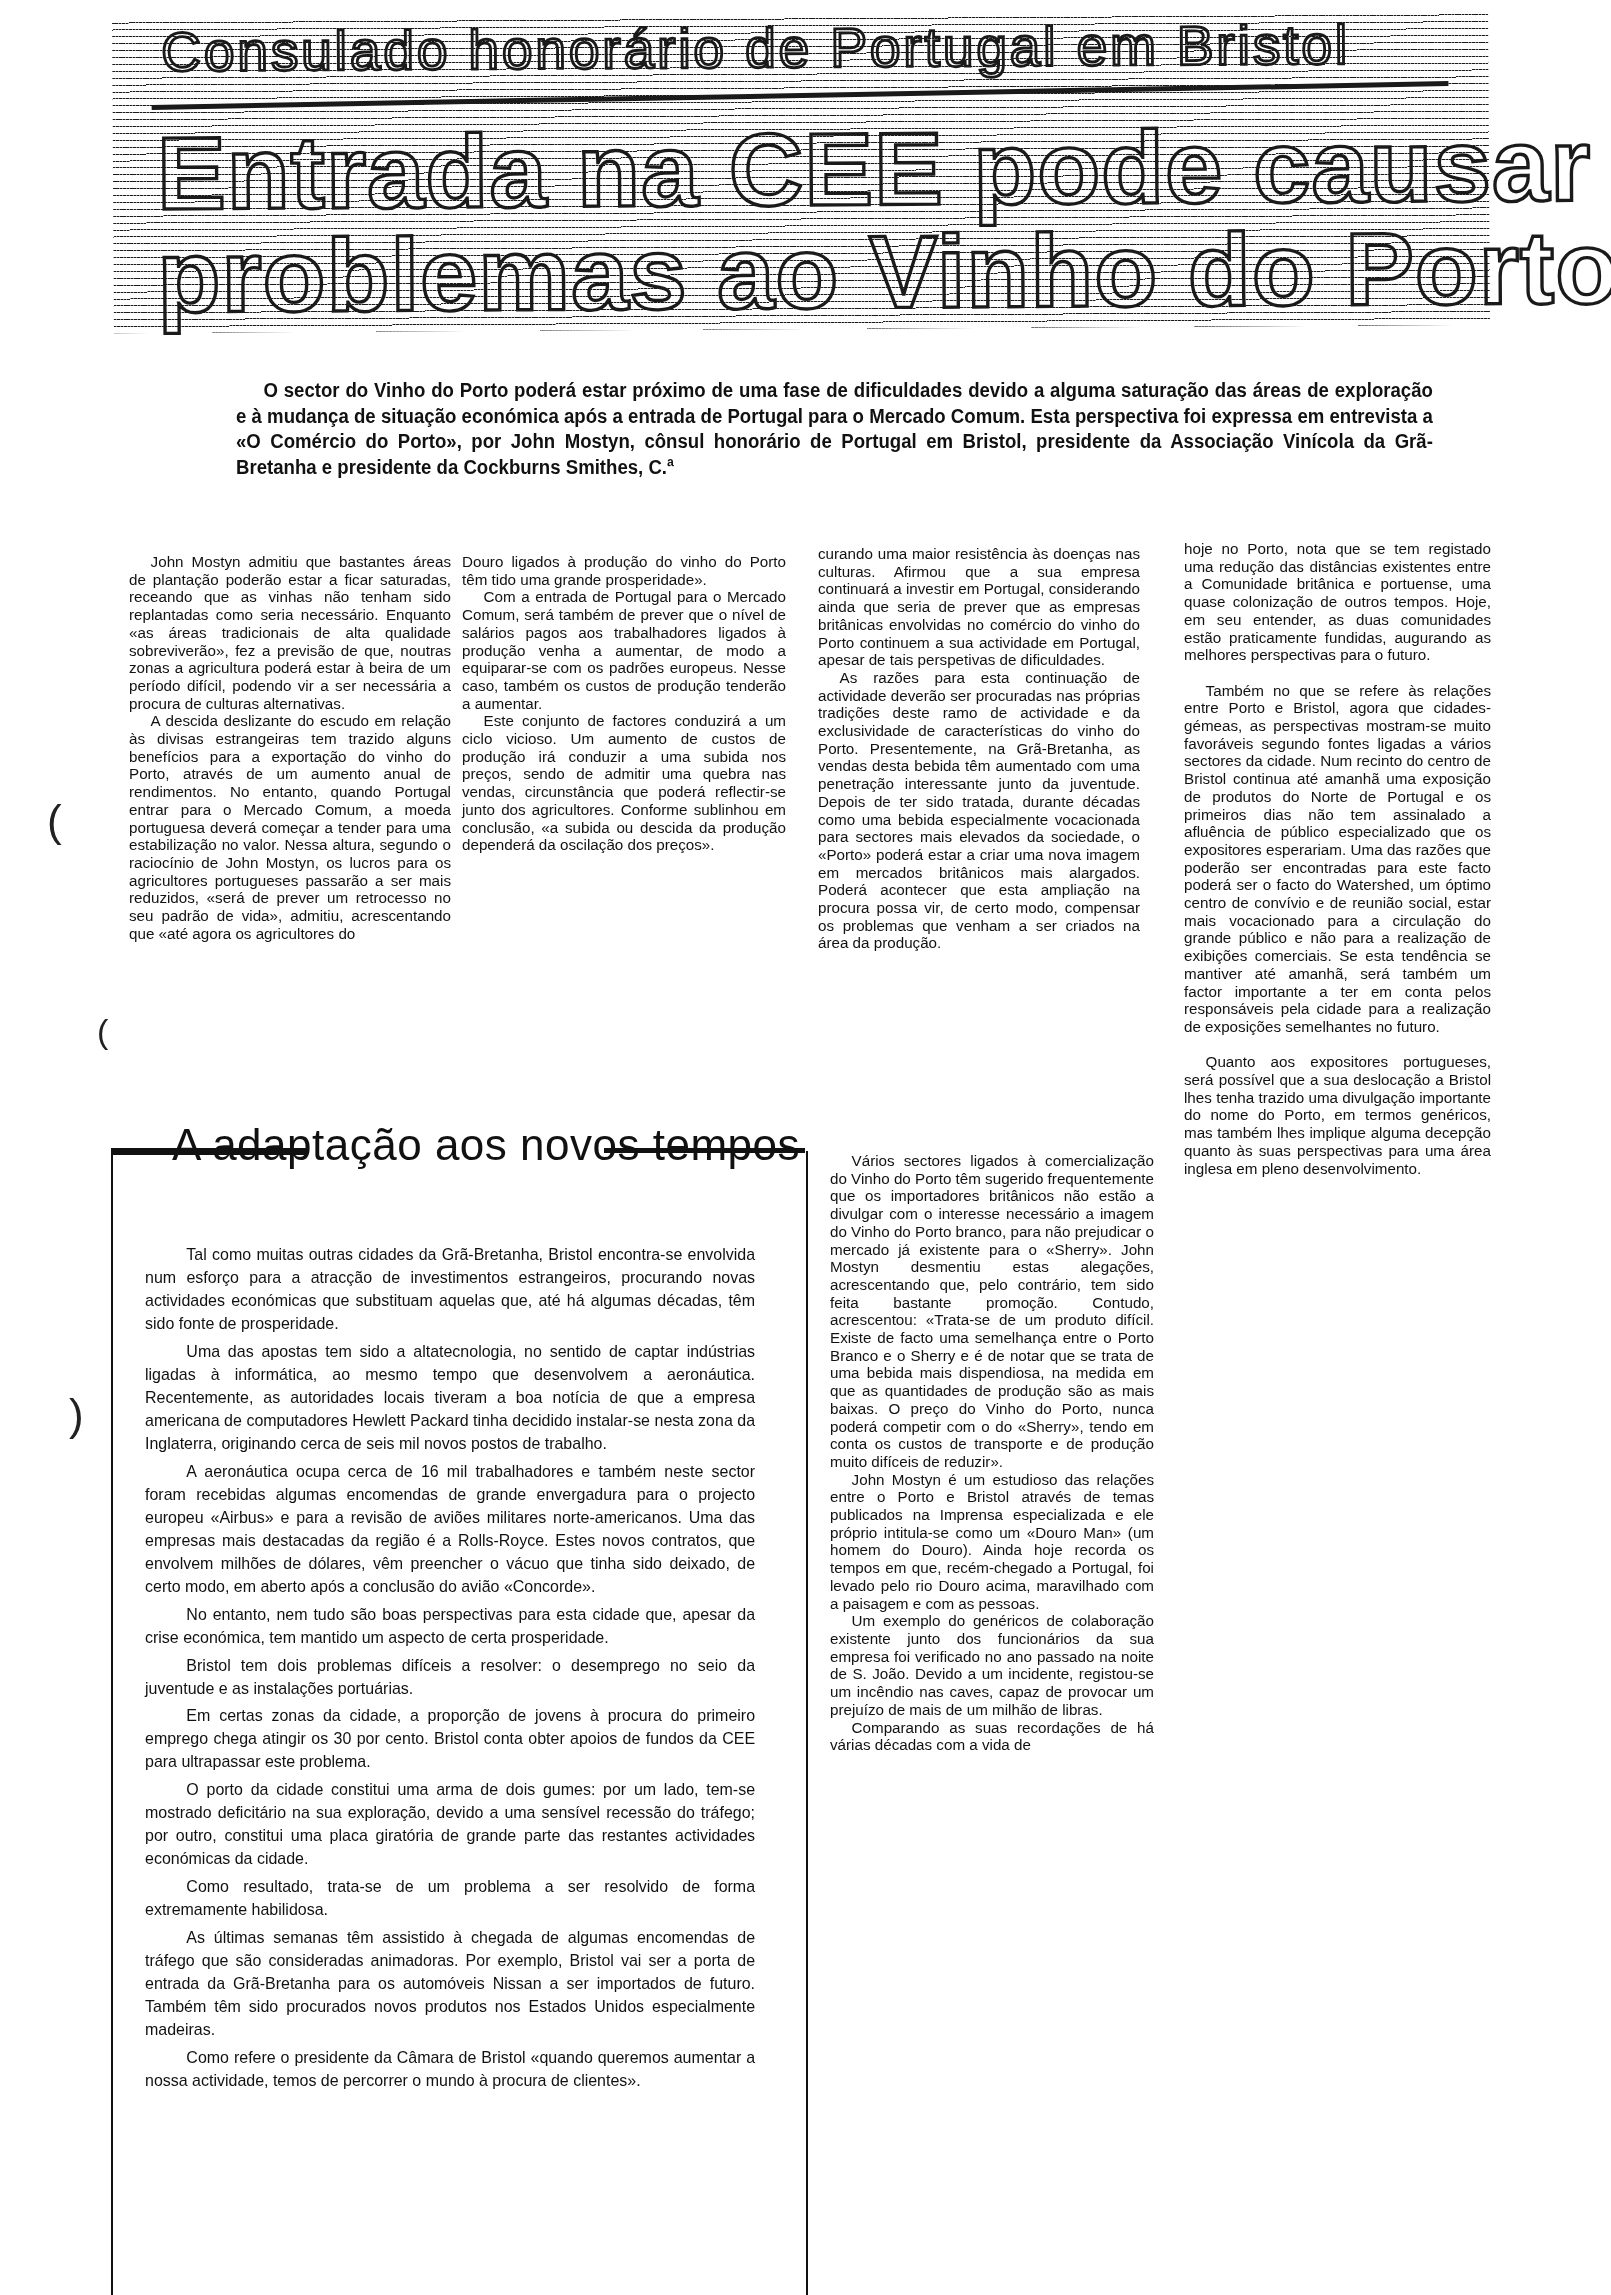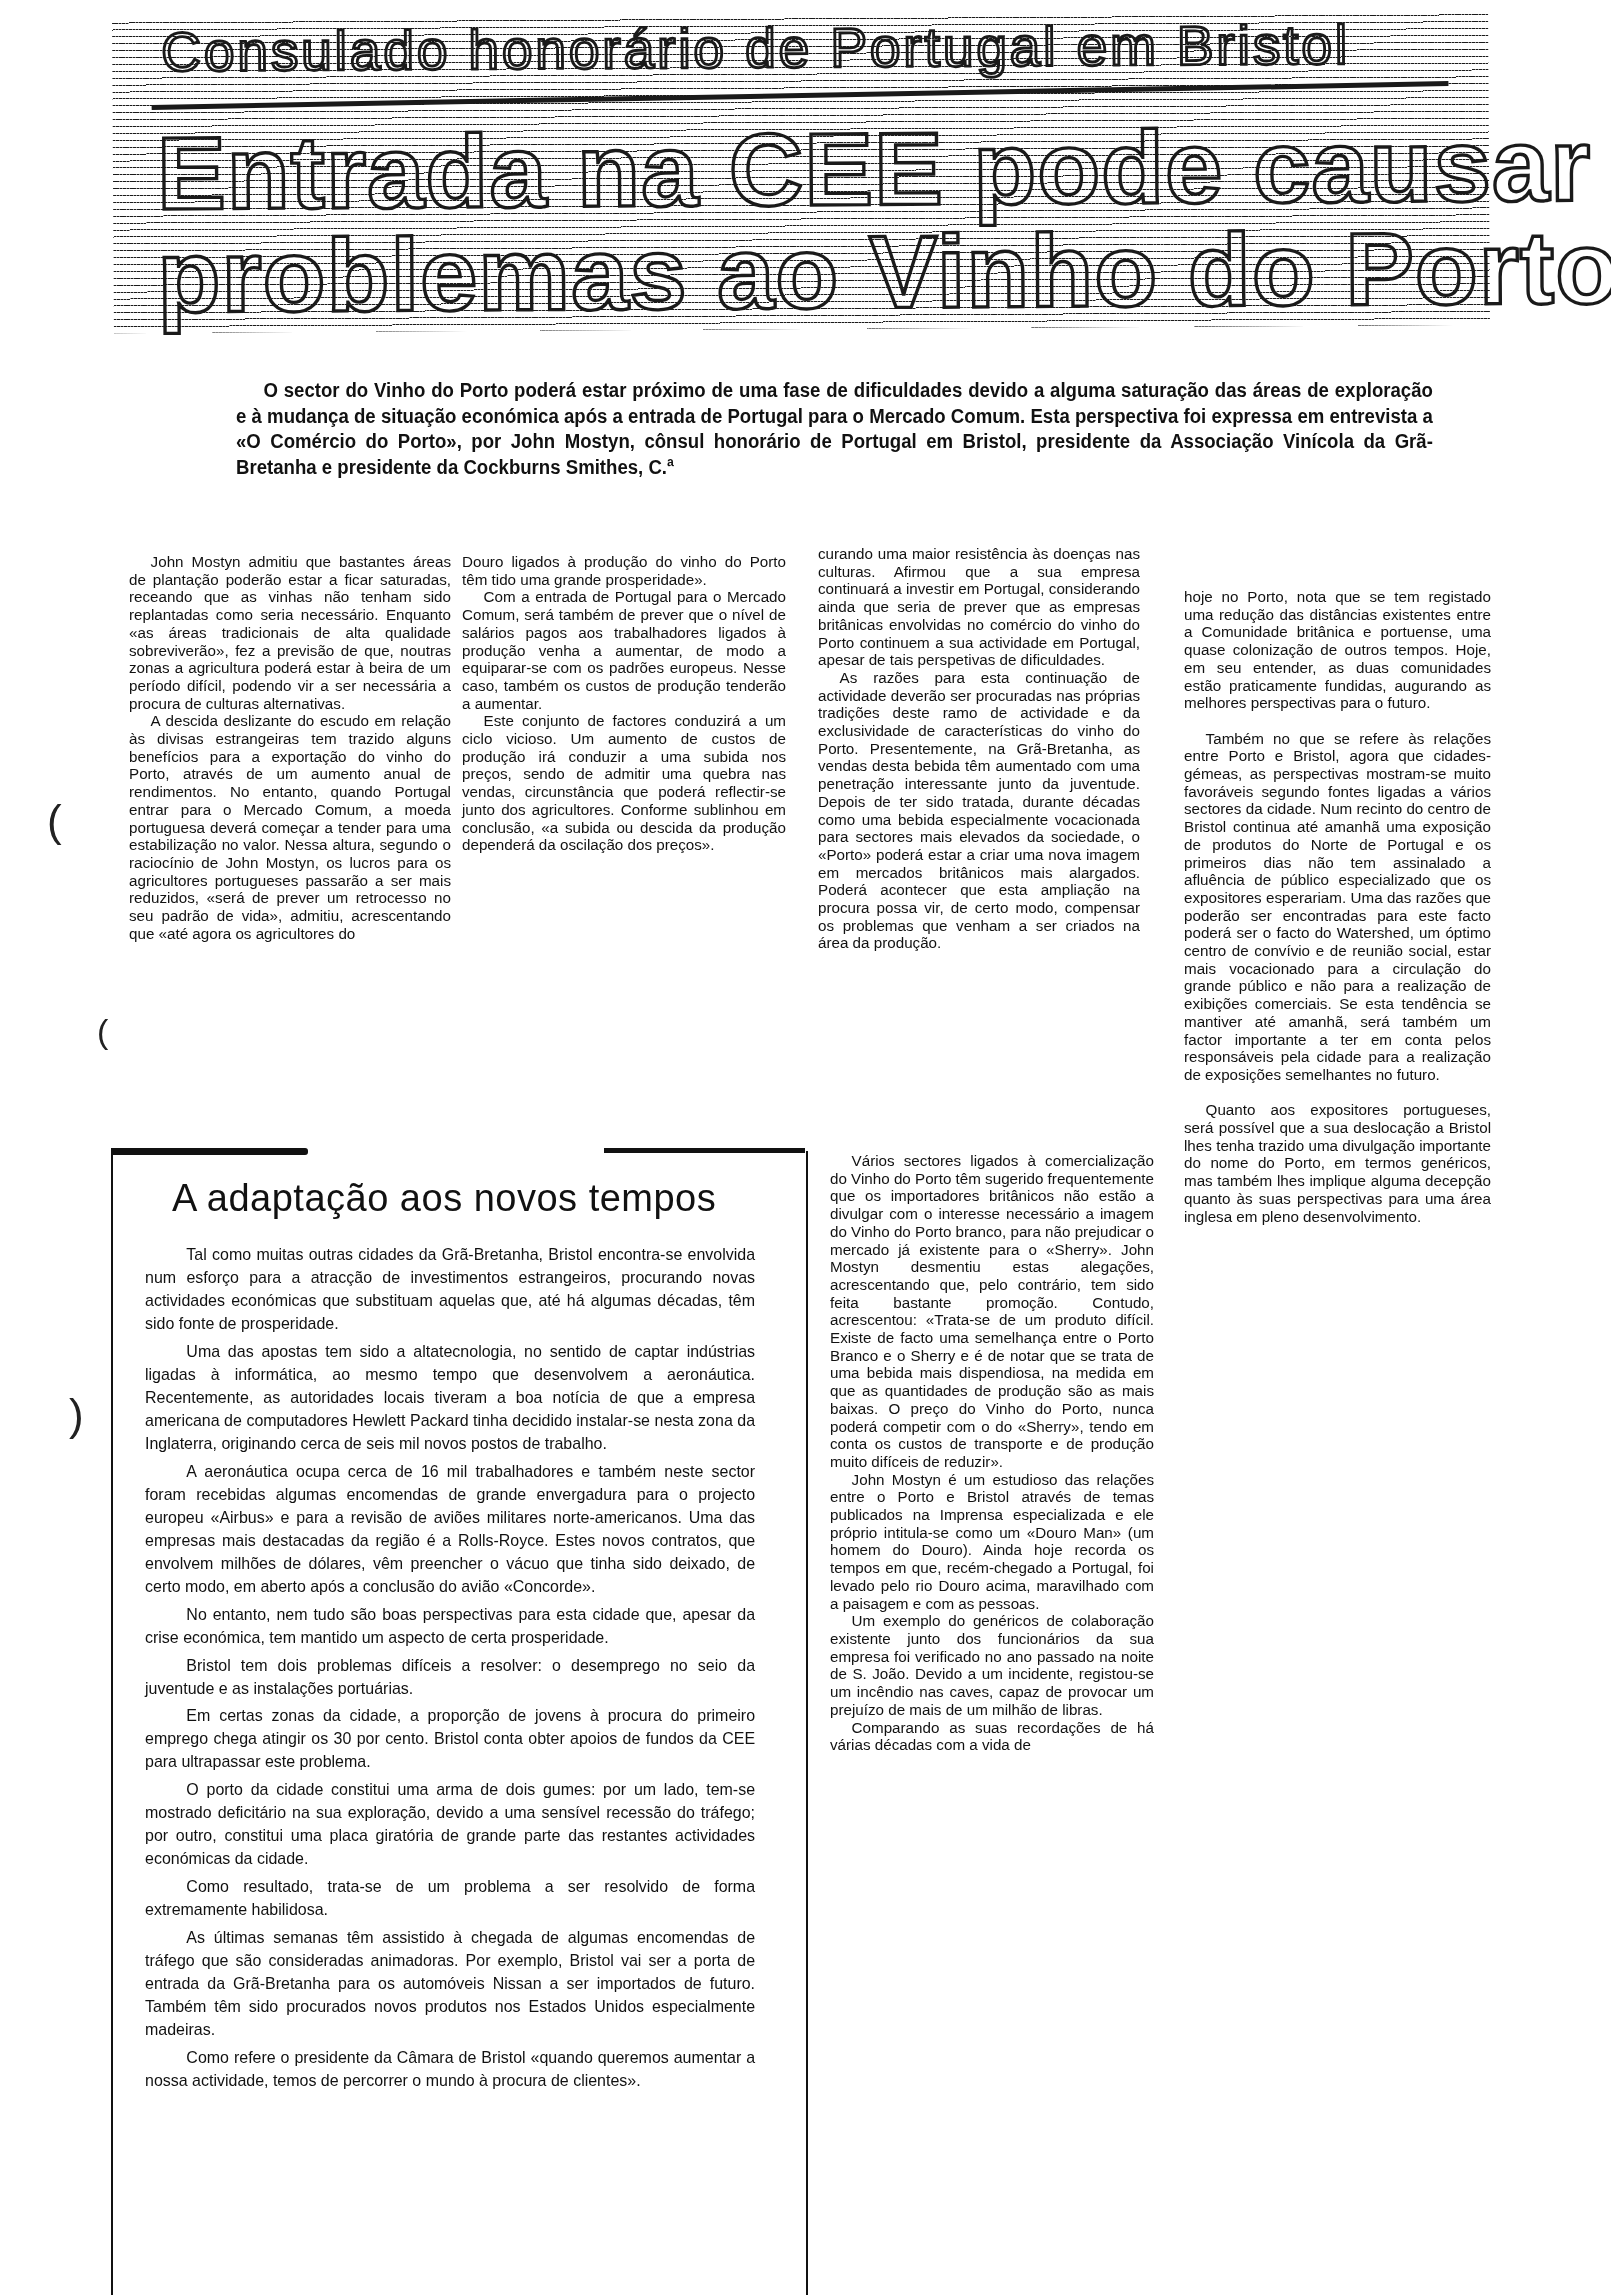--- a/index.html
+++ b/index.html
@@ -28,28 +28,28 @@
 
   
   .col { position: absolute; font-size: 15.2px; line-height: 17.7px; text-align: justify; hyphens: manual; }
   .col p { margin: 0; text-indent: 21.6px; }
   .col p.noindent { text-indent: 0; }
   .col p.gap { margin-top: 17.7px; }
   .c1 { left: 129px; top: 553px; width: 322px; }
   .c2 { left: 462px; top: 553px; width: 324px; }
   .c3 { left: 818px; top: 545px; width: 322px; }
   .c3b { left: 830px; top: 1152px; width: 324px; }
-  .c4 { left: 1184px; top: 540px; width: 307px; margin-top: 48px; }
+  .c4 { left: 1184px; top: 540px; width: 307px; }
 
   
   .box { position: absolute; left: 111px; top: 1151px; width: 693px; height: 1145px;
          border-left: 2.5px solid #111; border-right: 2.5px solid #111; border-top: 0; }
   .box-top-l { position: absolute; left: 111px; top: 1148px; width: 197px; height: 6.9px; background: #111; border-radius: 0 2.9px 2.9px 0; }
   .box-top-r { position: absolute; left: 604px; top: 1148px; width: 201px; height: 4.9px; background: #111; }
-  .box-title { position: absolute; left: 172px; top: 1177px; font-size: 38px; font-weight: 400; letter-spacing: 0.5px;
+  .box-title { position: absolute; left: 172px; top: 1120px; font-size: 44px; font-weight: 400; letter-spacing: 0.5px;
                white-space: nowrap; }
   .box-body { position: absolute; left: 145px; top: 1243px; width: 649px; font-size: 17px; line-height: 23px;
               text-align: justify; transform: scaleX(0.94); transform-origin: left top; }
   .box-body p { margin: 0 0 4.9px 0; text-indent: 44px; }
 
   
   .mark { position: absolute; font-size: 44px; font-weight: 300; color: #222; }
 </style>
 </head>
 <body>

